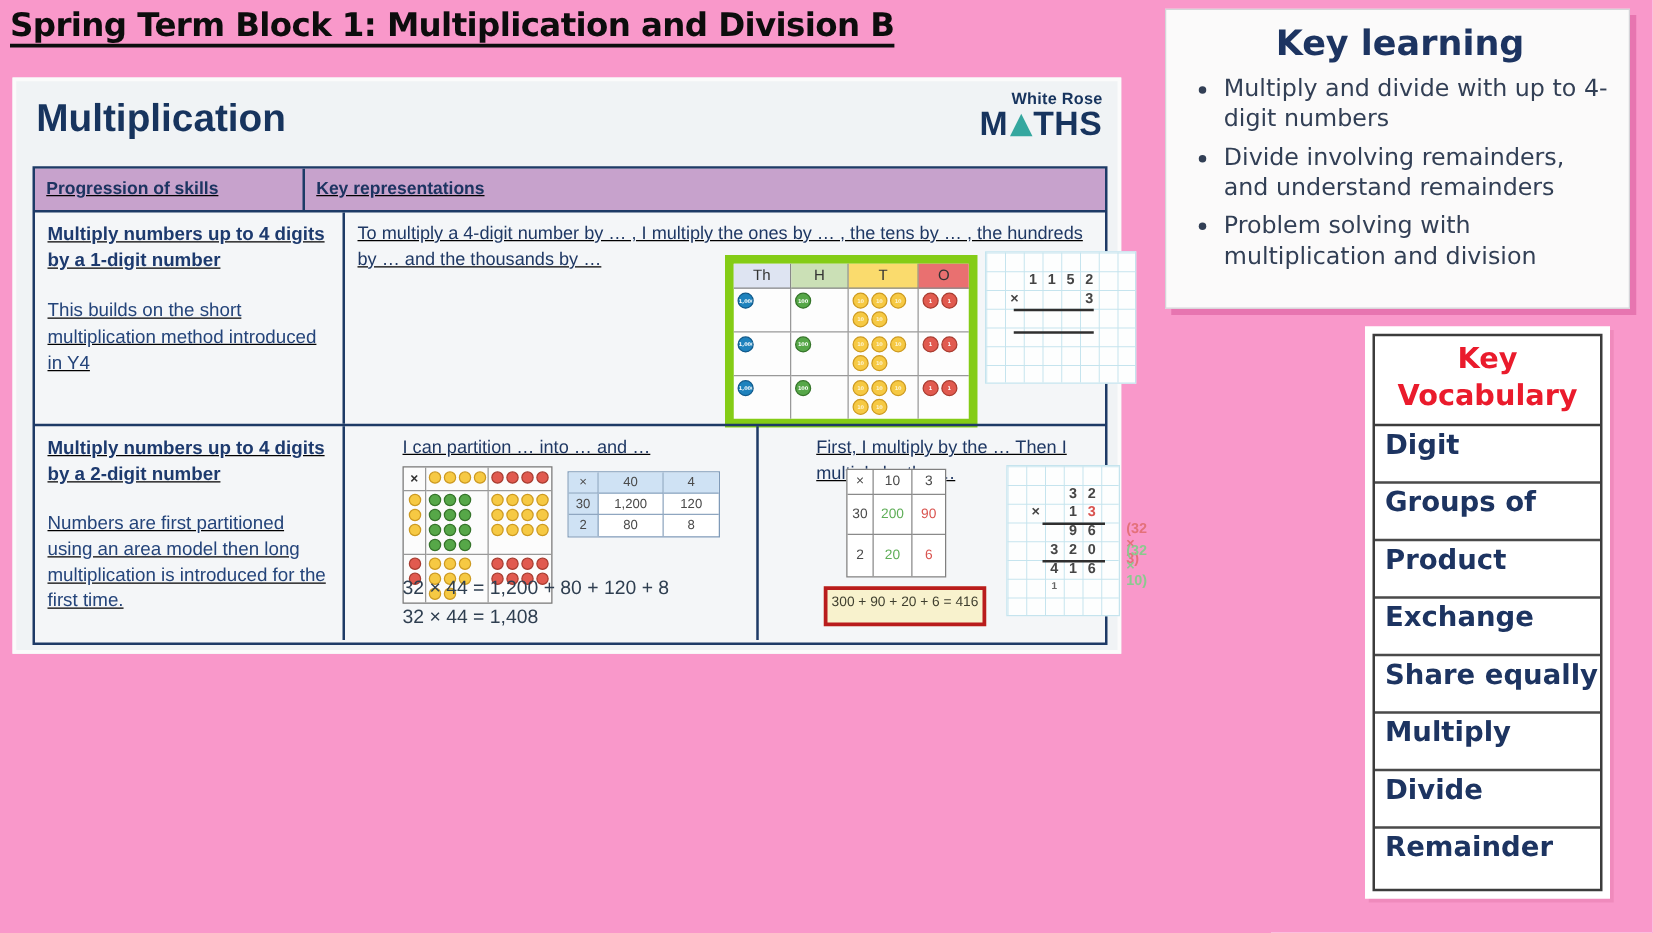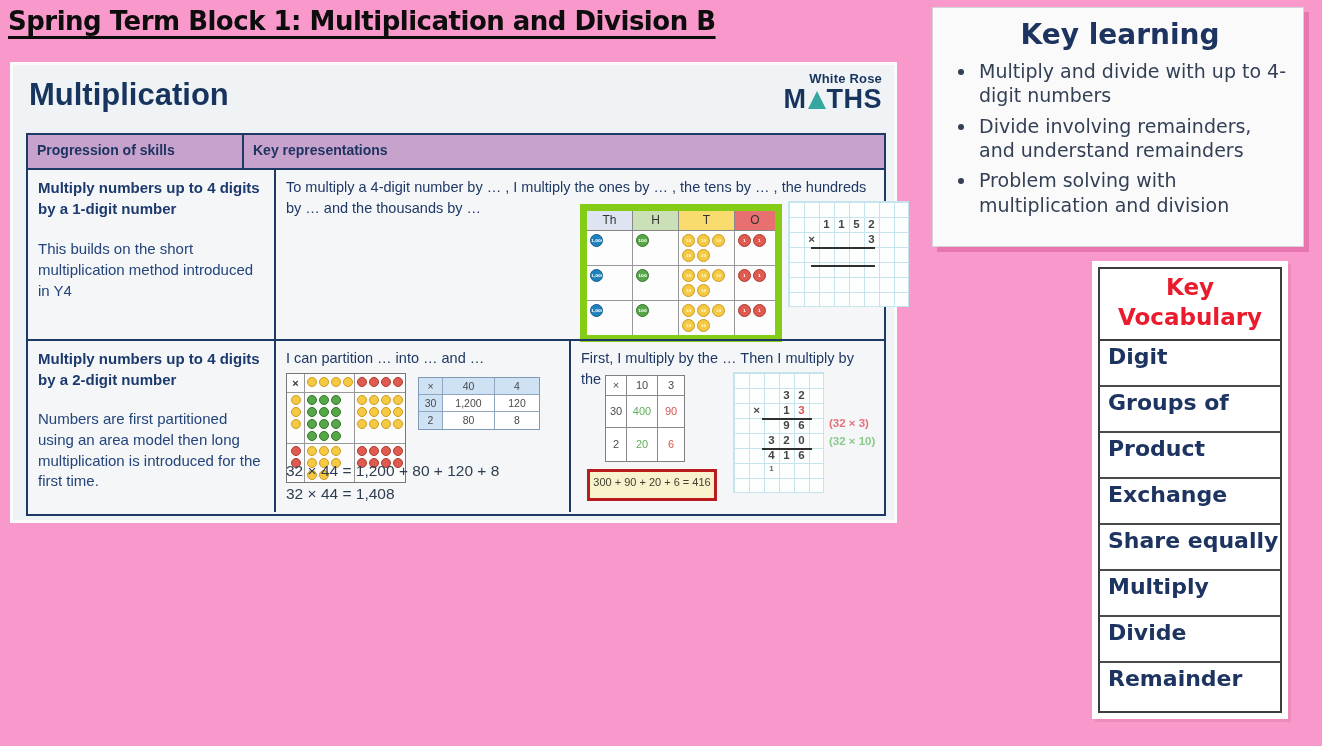--- a/index.html
+++ b/index.html
@@ -17,27 +17,27 @@
   .panel-heading { position:absolute; left:16px; top:12px; font-size:31px; font-weight:bold; color:#17345e; }
   .logo { position:absolute; right:12px; top:6px; text-align:right; color:#17345e; }
   .logo-top { font-size:13px; font-weight:bold; letter-spacing:0.2px; }
   .logo-bottom { font-size:27px; font-weight:bold; letter-spacing:0.5px; line-height:26px; display:flex; align-items:flex-end; justify-content:flex-end; }
   .tri { display:inline-block; width:0; height:0; border-left:9px solid transparent;
     border-right:9px solid transparent; border-bottom:18px solid #35a79f; margin:0 1px 3px 1px; }
 
   
   .wr-table { position:absolute; left:13px; top:68px; width:860px; height:383px;
     border:2px solid #1d3a66; background:#f4f6f8; }
-  .wr-row { display:flex; position:relative; }
+  .wr-row { display:flex; position:relative;text-decoration:underline; }
   .wr-head { height:33px; background:#c7a2cc; }
   .hcell { font-size:14px; font-weight:bold; color:#1d3461; padding:7px 9px; }
   .c1 { width:216px; border-right:2px solid #1d3a66; }
   .c2 { flex:1; }
   .body-row1 { height:171px; border-top:2px solid #1d3a66; }
-  .body-row2 { height:173px; border-top:2px solid #1d3a66; }
+  .body-row2 { height:173px; border-top:2px solid #1d3a66;gap:36px; }
   .cell { position:relative; }
   .cell.left { width:248px; border-right:2px solid #1d3a66; padding:8px 10px; }
   .cell.right { flex:1; }
   .cell.mid { width:295px; border-right:2px solid #1d3a66; }
   .cell.right2 { flex:1; }
   .skill-title { font-size:15px; font-weight:bold; color:#1d3a6e; line-height:1.38; }
   .skill-note { font-size:15px; color:#24447a; line-height:1.38; margin-top:20px; }
   .sentence { font-size:14.5px; color:#1f3864; line-height:1.45; padding:7px 12px 0 10px; }
 
   
@@ -362,21 +362,21 @@
           <p class="sentence">First, I multiply by the … Then I multiply by the …</p>
 
           <div class="gtable">
             <div class="gt-row hd">
               <div class="gt-c k0">×</div>
               <div class="gt-c k1">10</div>
               <div class="gt-c k2">3</div>
             </div>
             <div class="gt-row r1">
               <div class="gt-c k0">30</div>
-              <div class="gt-c k1 txt-green">400</div>
+              <div class="gt-c k1 txt-green">200</div>
               <div class="gt-c k2 txt-red">90</div>
             </div>
             <div class="gt-row r2">
               <div class="gt-c k0">2</div>
               <div class="gt-c k1 txt-green">20</div>
               <div class="gt-c k2 txt-red">6</div>
             </div>
           </div>
 
           <div class="sumbox">300 + 90 + 20 + 6 = 416</div>

